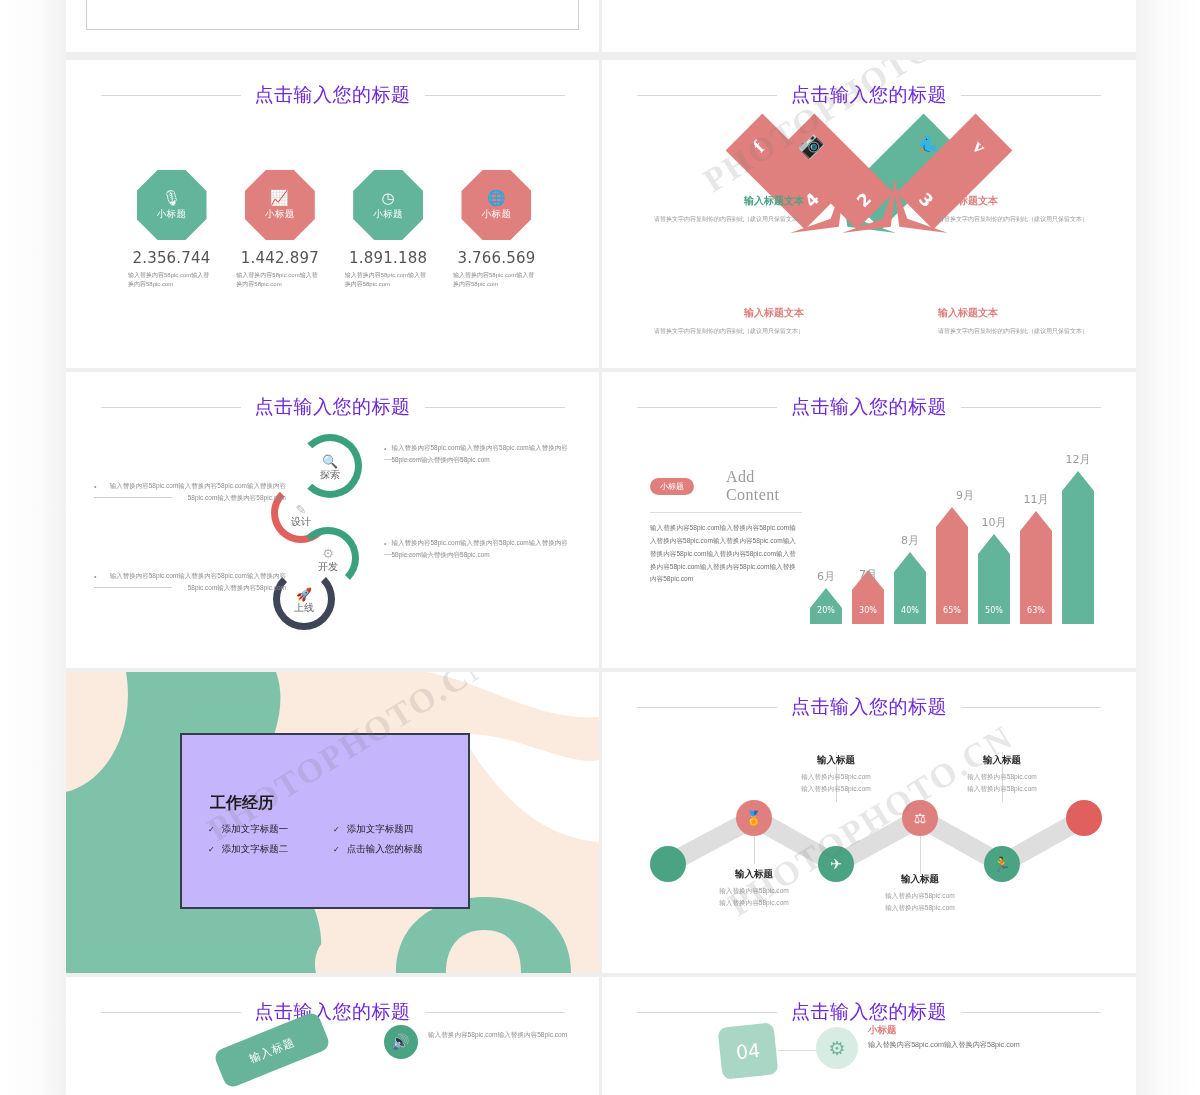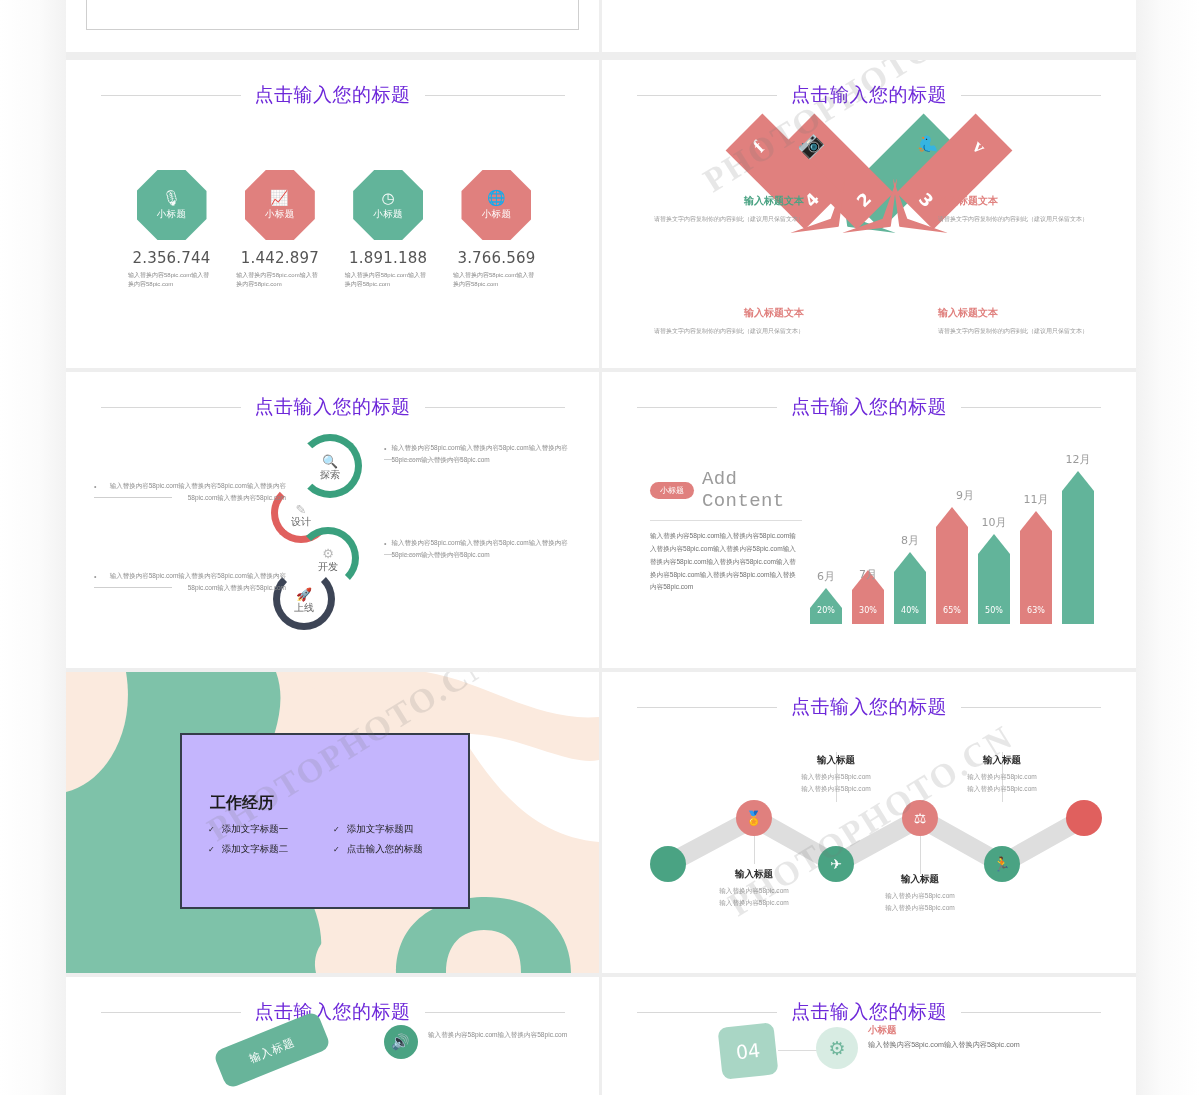--- a/index.html
+++ b/index.html
@@ -123,22 +123,22 @@
   .sblock .dot { font-size: 7px; color: #9a9a9a; line-height: 1.9; }
   .sblock .p { font-size: 6.5px; color: #8c8c8c; line-height: 1.85; }
 
   
   .ac-left { position: absolute; left: 48px; top: 96px; width: 152px; }
   .ac-pill-row { display: flex; align-items: center; gap: 8px; }
   .ac-pill {
     background: #e0807e; color: #fff; font-size: 8px;
     padding: 3px 10px; border-radius: 9px; white-space: nowrap;
   }
-  .ac-addc { font-size: 19px; color: #9b9b9b; letter-spacing: .4px;
-             font-family: Liberation Mono, monospace; }
+  .ac-addc { font-size: 16px; color: #9b9b9b; letter-spacing: .4px;
+             font-family: Liberation Serif, serif; margin-left: 24px; }
   .ac-rule { height: 1px; background: #dedede; margin: 8px 0 9px; }
   .ac-body { font-size: 6.6px; line-height: 1.95; color: #707070; }
 
   .barchart { position: absolute; left: 208px; bottom: 44px; width: 300px; height: 180px; }
   .bar { position: absolute; bottom: 0; width: 32px; }
   .bar .tip {
     width: 0; height: 0; margin: 0 auto;
     border-left: 16px solid transparent; border-right: 16px solid transparent;
   }
   .bar .body { width: 32px; }

